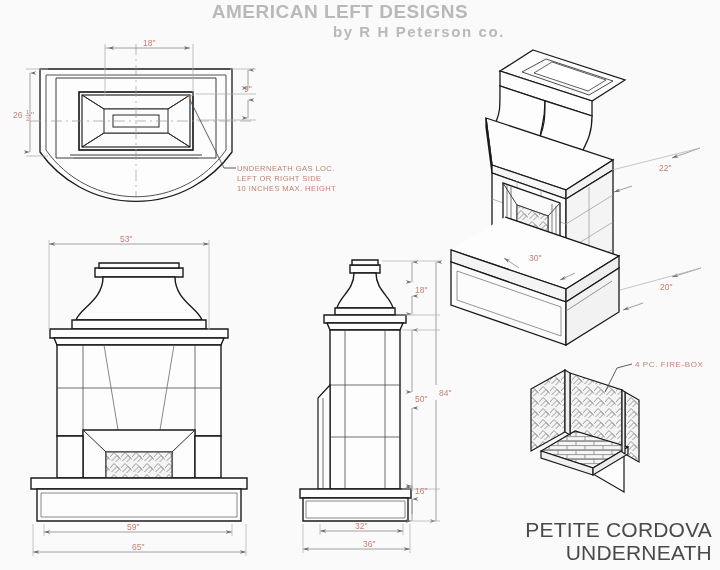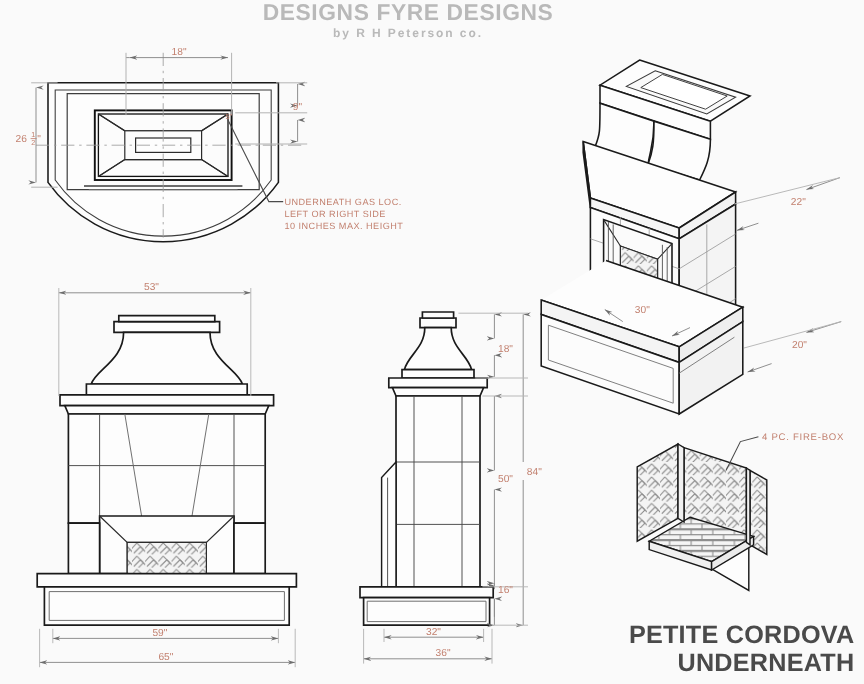--- a/index.html
+++ b/index.html
@@ -18,31 +18,31 @@
   #logo-block {
     position: absolute; left: 175px; top: 2px; width: 330px;
     text-align: center; user-select: none;
   }
   #logo-main {
     font-family: "Liberation Sans", sans-serif;
     font-size: 19px; font-weight: bold; letter-spacing: 0.5px;
     color: #b9b9b9; line-height: 1.05; white-space: nowrap;
   }
   #logo-sub {
-    font-size: 10px; font-weight: bold; letter-spacing: 1.6px;
-    color: #b9b9b9; margin-top: 1px; white-space: nowrap;
+    font-size: 15px; font-weight: bold; letter-spacing: 1.6px;
+    color: #b9b9b9; margin-top: 1px; white-space: nowrap; text-align: right;
   }
 
   
   #title-block {
     position: absolute; right: 8px; bottom: 6px;
     text-align: right; line-height: 1.1;
   }
   #title-block div {
-    font-size: 21px; font-weight: bold; color: #4a4a4a;
+    font-size: 21px; font-weight: normal; color: #4a4a4a;
     letter-spacing: 0.2px;
   }
 </style>
 </head>
 <body>
 
 <div class="sheet">
 
   <svg width="720" height="570" viewBox="0 0 720 570">
     <defs>
@@ -372,21 +372,21 @@
         <text x="237" y="171">UNDERNEATH GAS LOC.</text>
         <text x="237" y="181">LEFT OR RIGHT SIDE</text>
         <text x="237" y="191">10 INCHES MAX. HEIGHT</text>
       </g>
 
       <text x="635" y="367" font-size="8" letter-spacing="0.6">4 PC. FIRE-BOX</text>
     </g>
   </svg>
 
   <div id="logo-block">
-    <div id="logo-main">DESIGNS FYRE DESIGNS</div>
+    <div id="logo-main">AMERICAN LEFT DESIGNS</div>
     <div id="logo-sub">by R H Peterson co.</div>
   </div>
 
   <div id="title-block">
     <div>PETITE CORDOVA</div>
     <div>UNDERNEATH</div>
   </div>
 
 </div>
 

